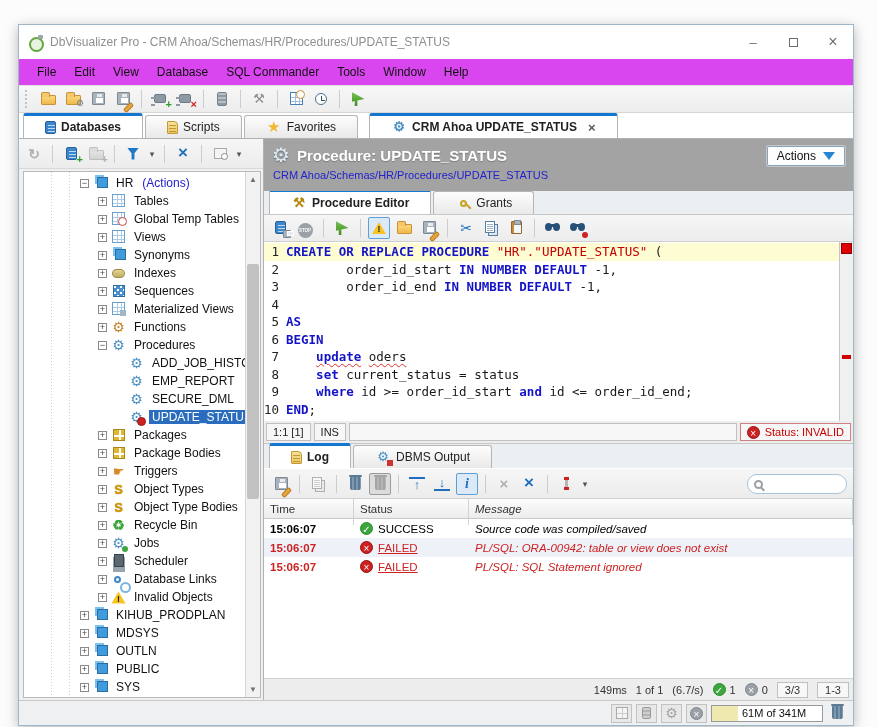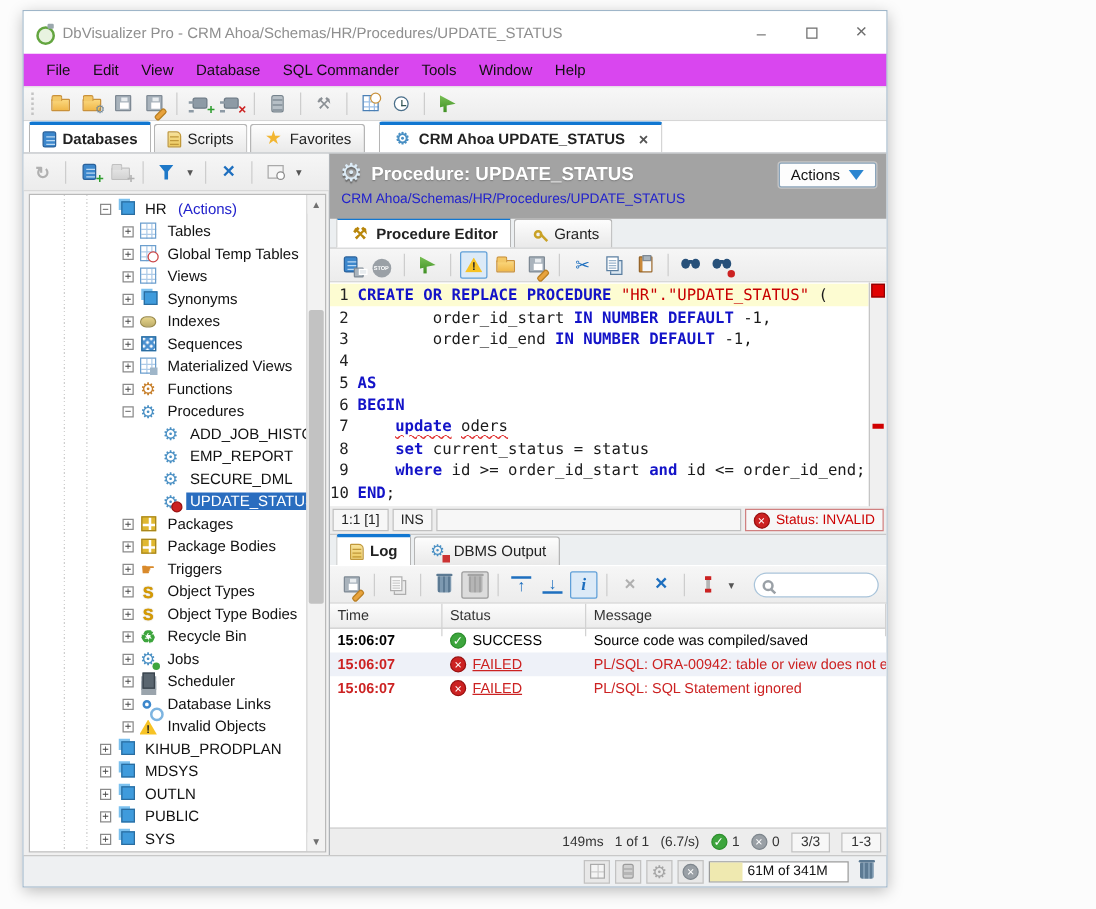--- a/index.html
+++ b/index.html
@@ -1,17 +1,17 @@
 <!DOCTYPE html>
 <html><head>
 <meta charset="utf-8">
 <style>
   * { margin:0; padding:0; box-sizing:border-box; }
   html,body { width:877px; height:727px; background:#fcfcfc; font-family:"Liberation Sans",sans-serif; overflow:hidden; }
-  .window { position:absolute; left:18px; top:8px; width:692px; height:702px; background:#fff;
+  .window { position:absolute; left:18px; top:24px; width:836px; height:702px; background:#fff;
             border:1px solid #9fb6c9; box-shadow:0 3px 12px rgba(0,0,0,.28); display:flex; flex-direction:column; }
 
   
   .titlebar { height:34px; display:flex; align-items:center; background:#fff; padding-left:9px; flex:0 0 auto; }
   .titlebar .title { color:#8f8f8f; font-size:12px; margin-left:7px; flex:1; white-space:nowrap; overflow:hidden; }
   .winbtn { width:40px; height:100%; display:flex; align-items:center; justify-content:center; color:#6e6e6e; font-size:13px; cursor:default; }
   .winbtn .sq { width:9px; height:9px; border:1px solid #6e6e6e; display:inline-block; }
   .winbtn.close { font-size:16px; }
   .i-logo { width:15px; height:15px; position:relative; display:inline-block; }
   .i-logo::before { content:""; position:absolute; left:1px; top:2px; width:11px; height:11px; border-radius:50%; border:2px solid #63a53f; background:#e8f3e0; }
@@ -96,21 +96,21 @@
   .i-scroll::before { content:""; position:absolute; left:1px; top:3px; width:7px; height:1px; background:#c0983a; box-shadow:0 3px 0 #c0983a,0 6px 0 #c0983a; }
   .i-gear::before { content:"⚙"; color:#4a90c4; }
   .i-gear-red::after { content:""; position:absolute; right:-2px; bottom:-1px; width:6px; height:6px; background:#cc3333; }
   .i-star::before { content:"★"; color:#f2b632; font-size:15px; }
   .i-hammer::before { content:"⚒"; color:#b8860b; font-size:13px; }
   .i-key { width:7px; height:7px; border:2px solid #c9a227; border-radius:50%; margin-top:3px; }
   .i-key::after { content:""; position:absolute; right:-7px; bottom:-2px; width:8px; height:2px; background:#c9a227; transform:rotate(45deg); }
 
   
   .tabstrip { height:25px; display:flex; align-items:flex-end; background:#fff; padding-left:4px; flex:0 0 auto; }
-  .tab { display:flex; align-items:center; gap:5px; height:23px; padding:0 10px; font-size:12px; color:#222;
+  .tab { display:flex; align-items:center; gap:5px; height:23px; padding:0 21px; font-size:12px; color:#222;
          border:1px solid #b5b5b5; border-bottom:none; border-radius:3px 3px 0 0; background:linear-gradient(#fdfdfd,#e9e9e9); margin-right:2px; }
   .tab.active { background:#fff; border-top:3px solid #1177d1; font-weight:bold; height:25px; }
   .tab .close { color:#555; font-size:13px; margin-left:6px; }
   .doc-gap { width:8px; }
 
   
   .content { flex:1; display:flex; min-height:0; background:#eef0f2; border-top:1px solid #aeb2b6; }
 
   
   .leftpanel { width:245px; display:flex; flex-direction:column; border-right:1px solid #aeb2b6; background:#f0f0f0; }
@@ -202,21 +202,21 @@
   .logtoolbar { height:31px; display:flex; align-items:center; background:linear-gradient(#f6f6f6,#ececec); border-top:1px solid #fff; border-bottom:1px solid #cfcfcf; padding:0 6px; gap:3px; flex:0 0 auto; }
   .searchbox { margin-left:auto; width:100px; height:20px; border:1px solid #a9c4da; border-radius:10px; background:#fff; display:flex; align-items:center; padding-left:6px; gap:4px; }
 
   .logtable { flex:1; background:#fff; overflow:hidden; font-size:11.5px; min-height:0; }
   .lrow { display:flex; height:19px; align-items:center; }
   .lrow.header { background:linear-gradient(#fcfcfc,#ececec); border-bottom:1px solid #c8c8c8; color:#333; height:20px; }
   .lrow.header .lc { border-right:1px solid #d2d2d2; height:100%; display:flex; align-items:center; }
   .lc { padding:16px 6px; white-space:nowrap; overflow:hidden; }
   .lc.time { width:90px; flex:0 0 auto; }
   .lc.status { width:115px; flex:0 0 auto; display:flex; align-items:center; gap:5px; }
-  .lc.msg { flex:1; }
+  .lc.msg { flex:1;font-style:italic; }
   .lrow.alt { background:#eef1f8; }
   .lrow .time-val { font-weight:bold; }
   .lrow.fail .time-val, .lrow.fail .msg, .lrow.fail .st { color:#cc2222; }
   .lrow.fail .st { text-decoration:underline; }
 
   .resultbar { height:22px; background:#ededed; border-top:1px solid #d0d0d0; display:flex; align-items:center; justify-content:flex-end; gap:9px; padding:0 4px; font-size:11px; color:#333; flex:0 0 auto; }
   .rbox { border:1px solid #c0c0c0; background:#f7f7f7; padding:1px 7px; }
   .rstat { display:flex; align-items:center; gap:4px; }
 
   

